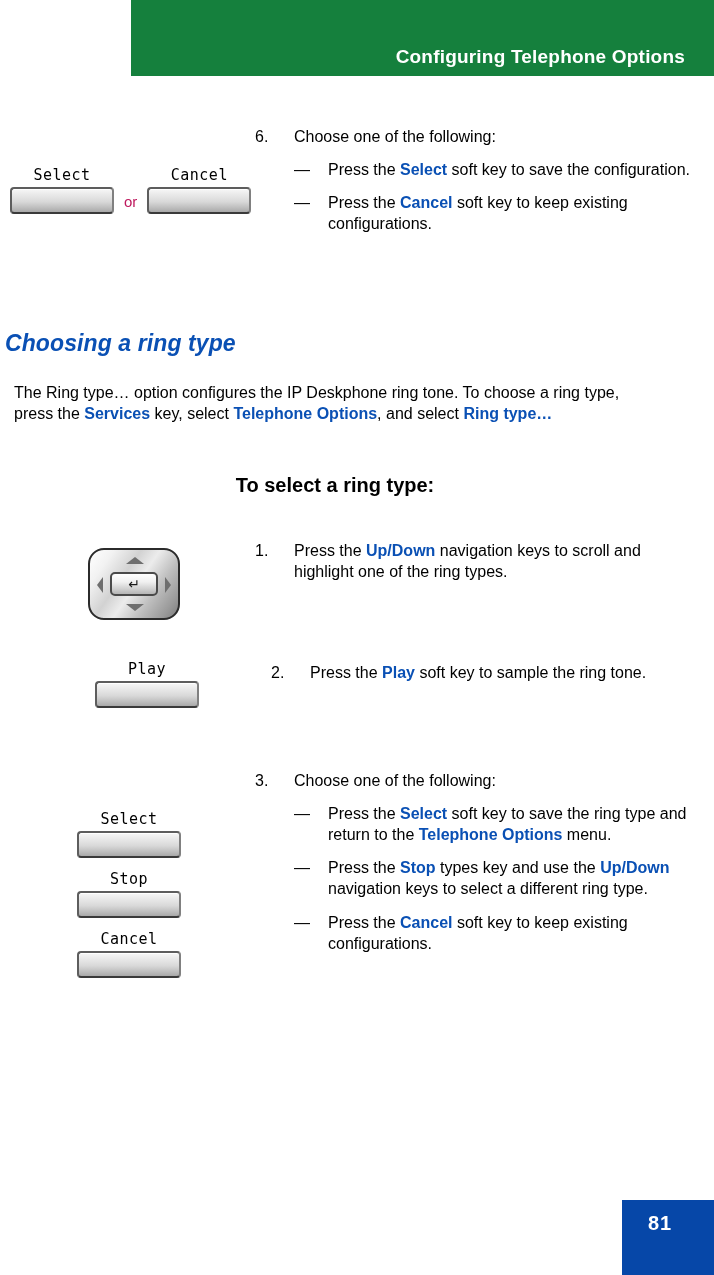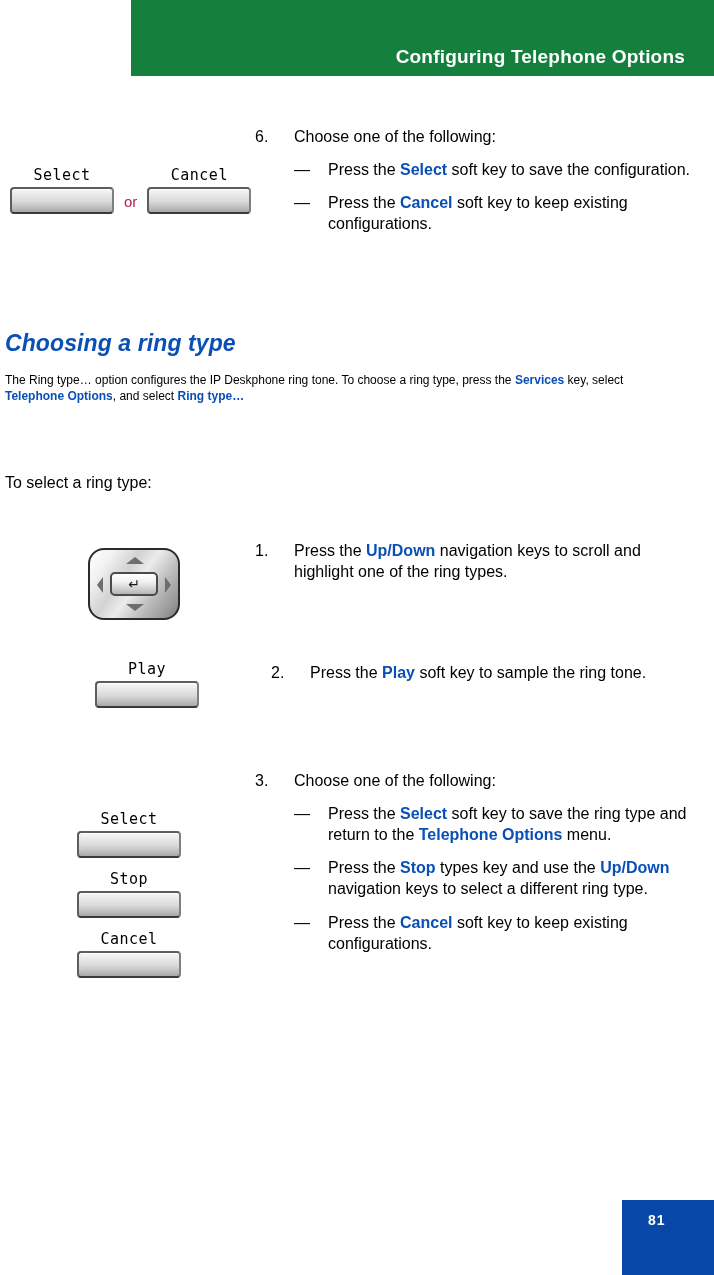--- a/index.html
+++ b/index.html
@@ -194,47 +194,48 @@
 
   
   .section-heading {
     color: #0A50B4;
     font-size: 23px;
     font-weight: bold;
     letter-spacing: 0.1px;
     margin: 0;
   }
   .prose {
-    font-size: 12px;
+    font-size: 16px;
     line-height: 1.32;
+    margin: 9px;
+    color: #000;
+  }
+  .lead-in {
+    font-size: 20px;
+    font-weight: bold;
     margin: 0;
     color: #000;
-  }
-  .lead-in {
-    font-size: 16px;
-    font-weight: normal;
-    margin: 0;
-    color: #000;
+    text-align: center;
   }
 
   
   .footer-pagebox {
     position: absolute;
     left: 622px;
     top: 1200px;
     width: 92px;
     height: 75px;
     background: #0647A8;
   }
   .footer-pagenum {
     position: absolute;
     left: 26px;
     top: 12px;
     color: #ffffff;
-    font-size: 14px;
+    font-size: 20px;
     font-weight: bold;
     letter-spacing: 1px;
   }
 
   
   .blk { position: absolute; }
 </style>
 </head>
 <body>
 

